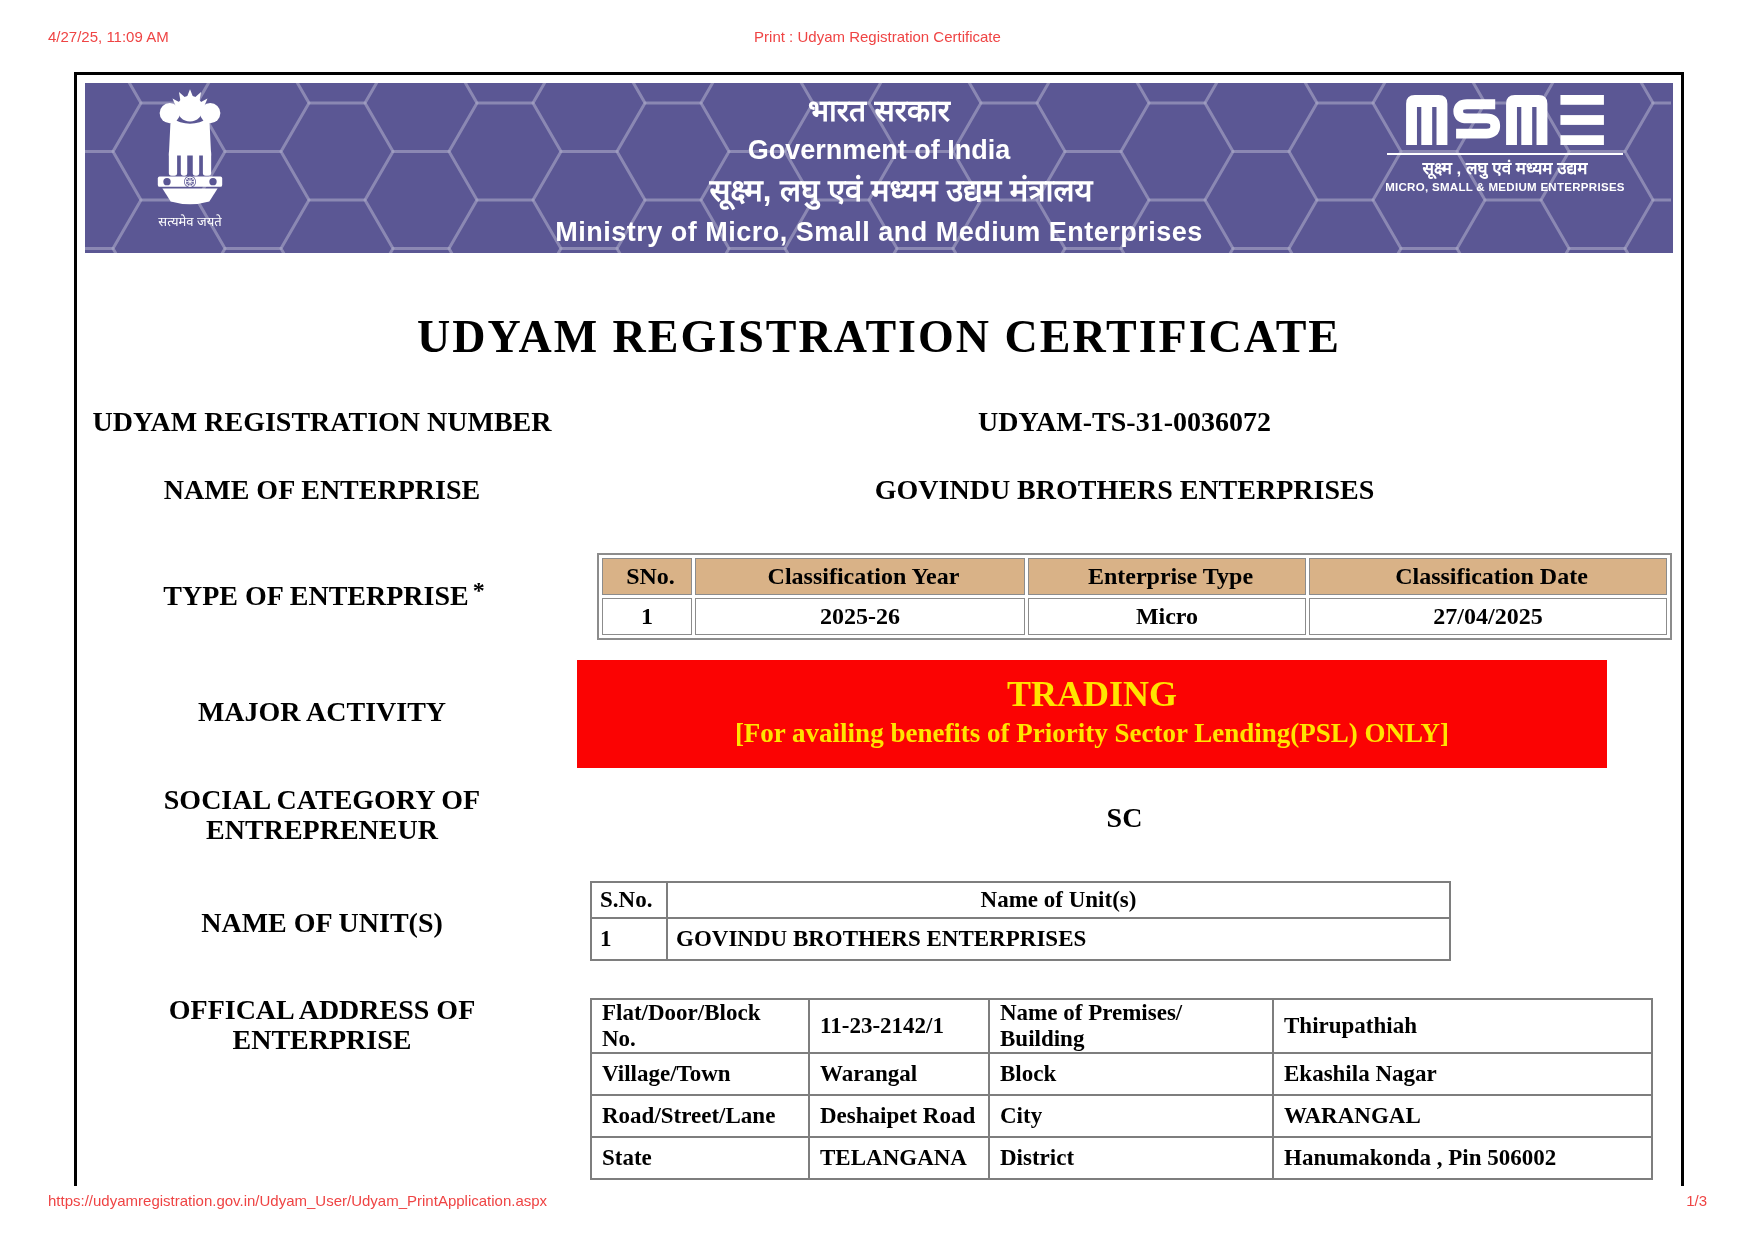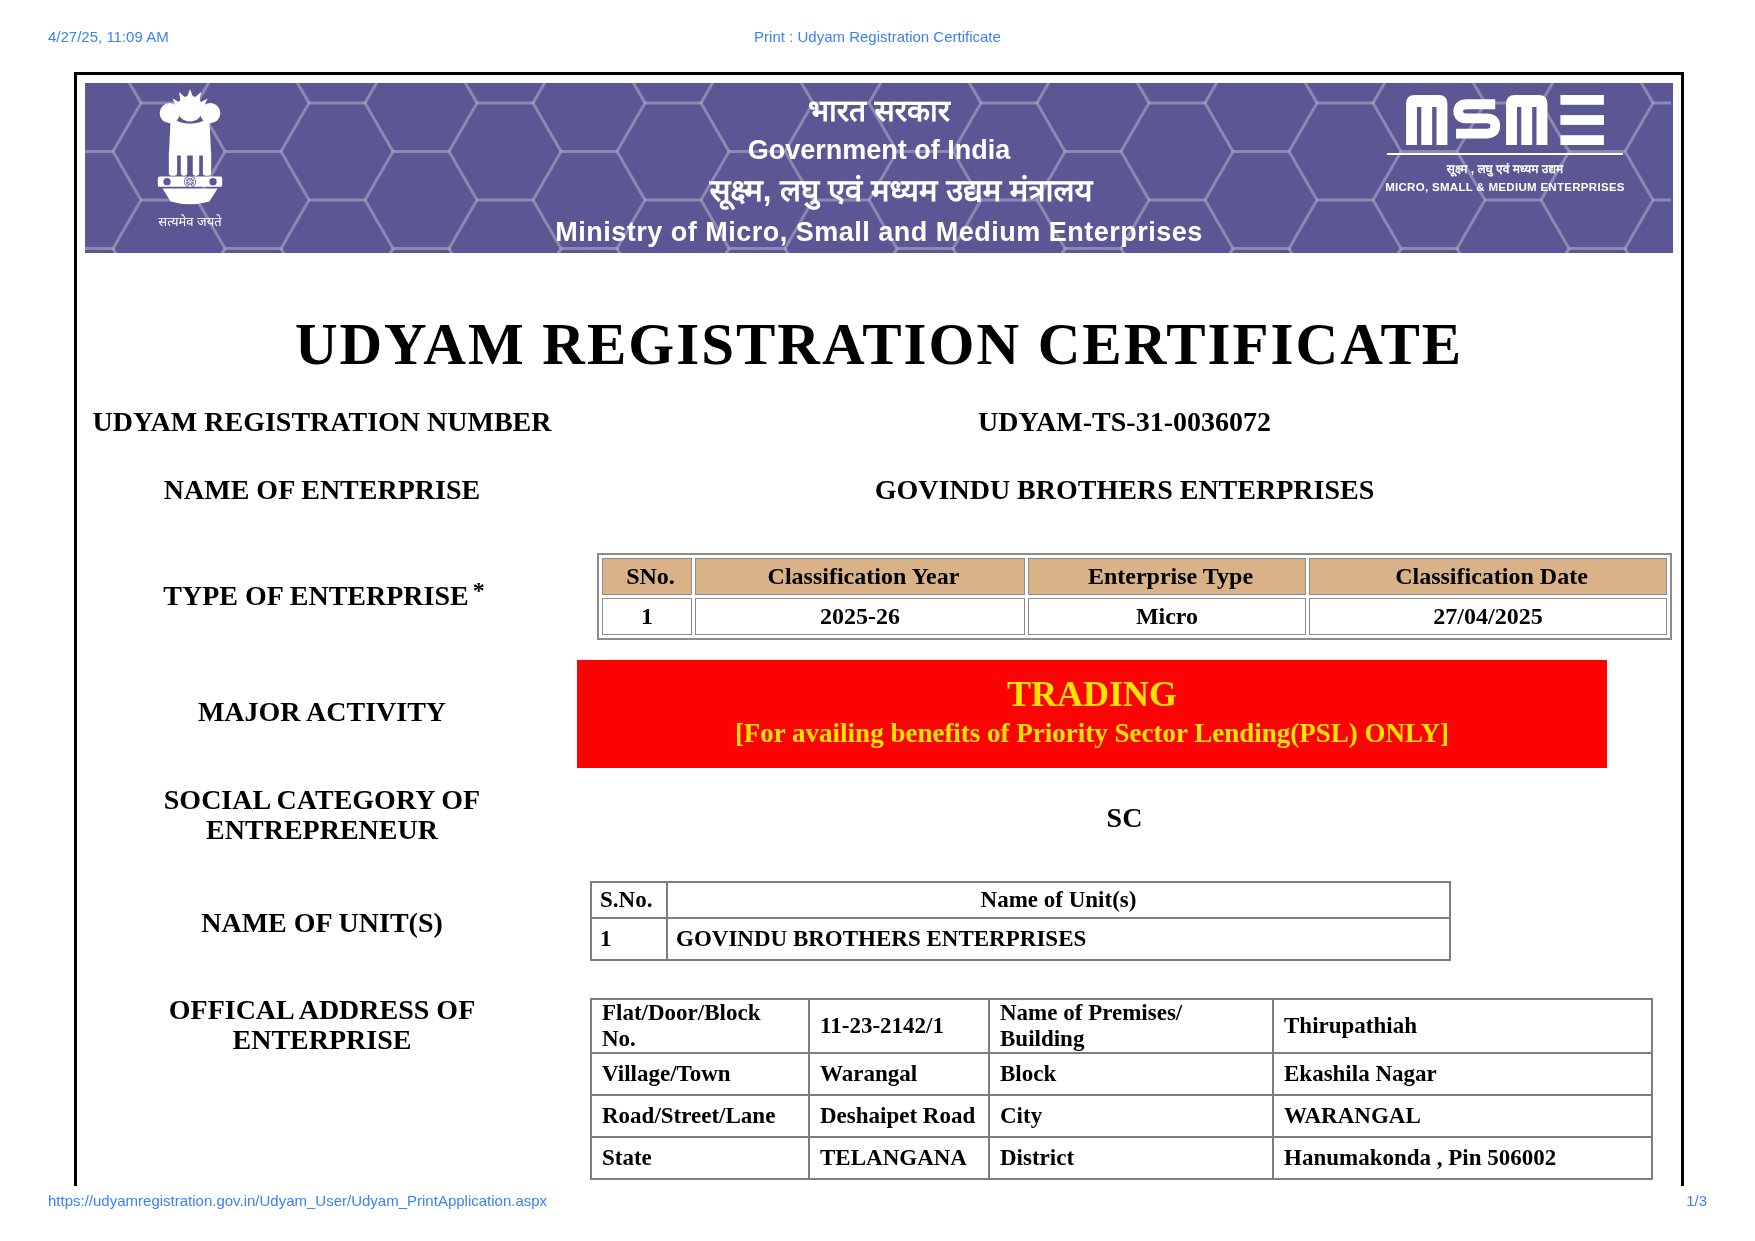--- a/index.html
+++ b/index.html
@@ -3,21 +3,21 @@
 <meta charset="utf-8">
 <style>
   html,body{margin:0;padding:0;}
   body{
     width:1755px;height:1241px;position:relative;background:#ffffff;
     font-family:"Liberation Serif",serif;color:#000;overflow:hidden;
   }
   
   .print-chrome{
     position:absolute;font-family:"Liberation Sans",sans-serif;
-    font-size:15px;color:#3b82f6;top:28px;white-space:nowrap;
+    font-size:15px;color:#ef4444;top:28px;white-space:nowrap;
   }
   .pc-left{left:48px;}
   .pc-center{left:0;width:100%;text-align:center;}
   .pc-footer-left{top:1192px;left:48px;}
   .pc-footer-right{top:1192px;right:48px;}
 
   
   .cert-frame{
     position:absolute;left:74px;top:72px;width:1604px;height:1111px;
     border:3px solid #000;border-bottom:none;background:#fff;
@@ -37,27 +37,27 @@
   }
   .bc-l1{font-size:30px;line-height:40px;}
   .bc-l2{font-size:27px;line-height:38px;}
   .bc-l3{font-size:31px;line-height:43px;padding-left:44px;}
   .bc-l4{font-size:27px;line-height:40px;letter-spacing:0.5px;}
   .msme-wrap{
     position:absolute;right:48px;top:12px;width:240px;text-align:center;
     font-family:"Liberation Sans",sans-serif;font-weight:bold;
   }
   .msme-divider{height:2px;background:#fff;margin:4px 2px 3px 2px;}
-  .msme-hi{font-size:12px;line-height:22px;}
+  .msme-hi{font-size:17px;line-height:22px;}
   .msme-en{font-size:11.5px;line-height:15px;letter-spacing:0.3px;}
 
   
   .cert-title{
     position:absolute;top:235px;left:0;width:100%;text-align:center;
-    font-weight:bold;font-size:59px;letter-spacing:2px;
+    font-weight:bold;font-size:46px;letter-spacing:2px;
   }
   .flabel{
     position:absolute;left:15px;width:460px;text-align:center;
     font-weight:bold;font-size:28px;line-height:30px;
   }
   .fvalue{
     position:absolute;left:510px;width:1075px;text-align:center;
     font-weight:bold;font-size:28px;line-height:30px;
   }
   sup.req{font-size:24px;vertical-align:top;position:relative;top:-6px;left:4px;}

